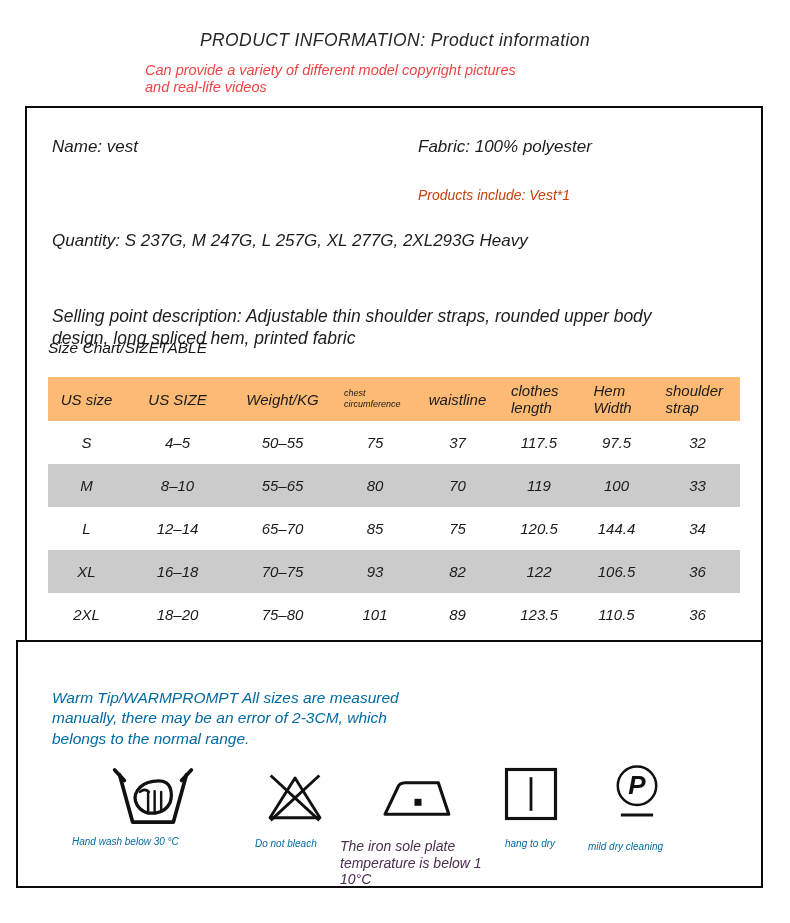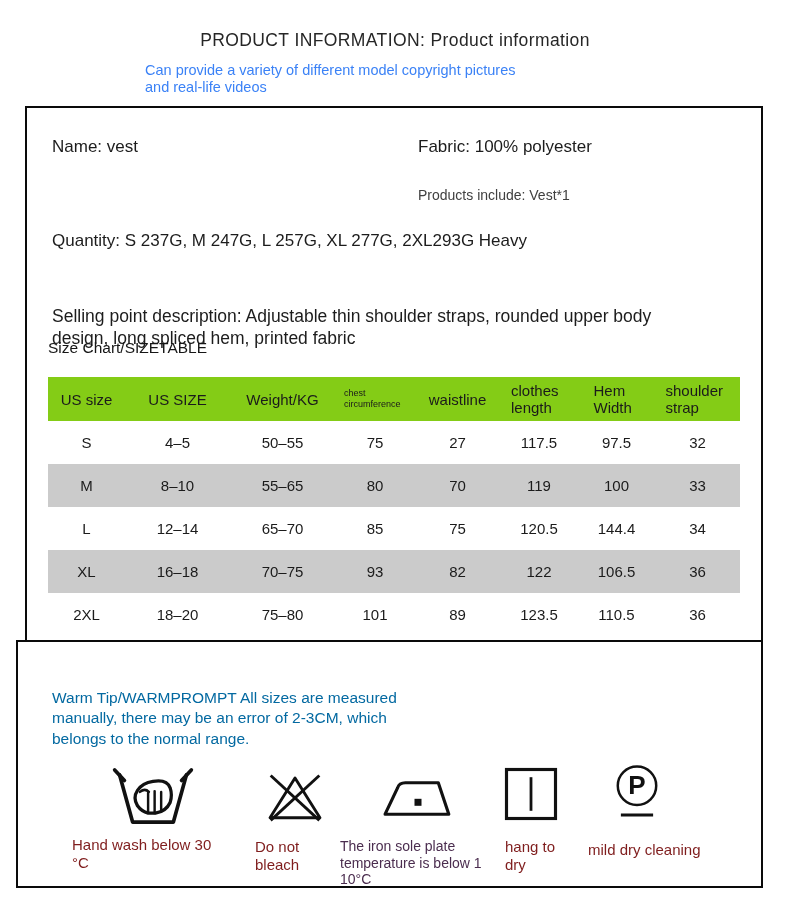--- a/index.html
+++ b/index.html
@@ -1,52 +1,52 @@
 <!DOCTYPE html>
 <html><head>
 <meta charset="utf-8">
 <style>
   html,body{margin:0;padding:0;background:#fff;}
   .page{
     position:relative;width:790px;height:923px;background:#fff;overflow:hidden;
-    font-family:"Liberation Sans",sans-serif;color:#1c1c1c;
+    font-family:"Liberation Sans",sans-serif;color:#1c1c1c;font-style:italic;
   }
   .abs{position:absolute;}
   .page-title{
     top:30px;left:0;width:790px;text-align:center;
     font-size:17.5px;letter-spacing:.4px;color:#262626;
   }
   .subtitle{
     top:62px;left:145px;width:440px;
-    font-size:14.5px;line-height:1.18;color:#3b82f6;
+    font-size:14.5px;line-height:1.18;color:#ef4444;
   }
   .panel{border:2px solid #0a0a0a;box-sizing:border-box;background:transparent;}
   .panel-top{top:106px;left:25px;width:738px;height:536px;}
   .panel-bottom{top:640px;left:16px;width:747px;height:248px;}
   .t17{font-size:17px;color:#1c1c1c;}
-  .t14{font-size:14px;color:#404040;}
+  .t14{font-size:14px;color:#c2410c;}
   .selling{font-size:17.5px;line-height:1.25;width:630px;}
   .chart-heading{font-size:15.5px;color:#161616;}
   table.size{
     border-collapse:collapse;table-layout:fixed;width:692px;font-size:15px;color:#1b1b1b;
   }
   table.size th,table.size td{
     font-weight:normal;text-align:center;vertical-align:middle;padding:0;
   }
-  table.size thead tr{height:44px;background:#84cc16;}
+  table.size thead tr{height:44px;background:#fdba74;}
   table.size tbody tr{height:43px;}
   table.size tbody tr:nth-child(even){background:#cbcbcb;}
   th .hwrap{display:inline-block;text-align:left;line-height:1.15;}
   th .w-chest{width:62px;font-size:9px;line-height:1.2;}
   th .w-clothes{width:56px;}
   th .w-hem{width:46px;}
   th .w-strap{width:64px;}
   th.bold{font-weight:bold;}
   .warm-tip{font-size:15.5px;line-height:1.32;width:360px;color:#0369a1;}
-  .care-label{font-size:15px;line-height:1.18;color:#7f1d1d;}
+  .care-label{font-size:10px;line-height:1.18;color:#0369a1;}
   .care-label.small{font-size:14px;}
   .care-label.purple{color:#4b2d4f;}
   svg{display:block;}
 </style>
 </head>
 <body>
 
 <div class="page">
 
   <div class="abs page-title">PRODUCT INFORMATION: Product information</div>
@@ -88,21 +88,21 @@
         <th><span class="hwrap w-hem">Hem Width</span></th>
         <th><span class="hwrap w-strap">shoulder strap</span></th>
       </tr>
     </thead>
     <tbody>
       <tr>
         <td>S</td>
         <td>4–5</td>
         <td>50–55</td>
         <td>75</td>
-        <td>27</td>
+        <td>37</td>
         <td>117.5</td>
         <td>97.5</td>
         <td>32</td>
       </tr>
       <tr>
         <td>M</td>
         <td>8–10</td>
         <td>55–65</td>
         <td>80</td>
         <td>70</td>

